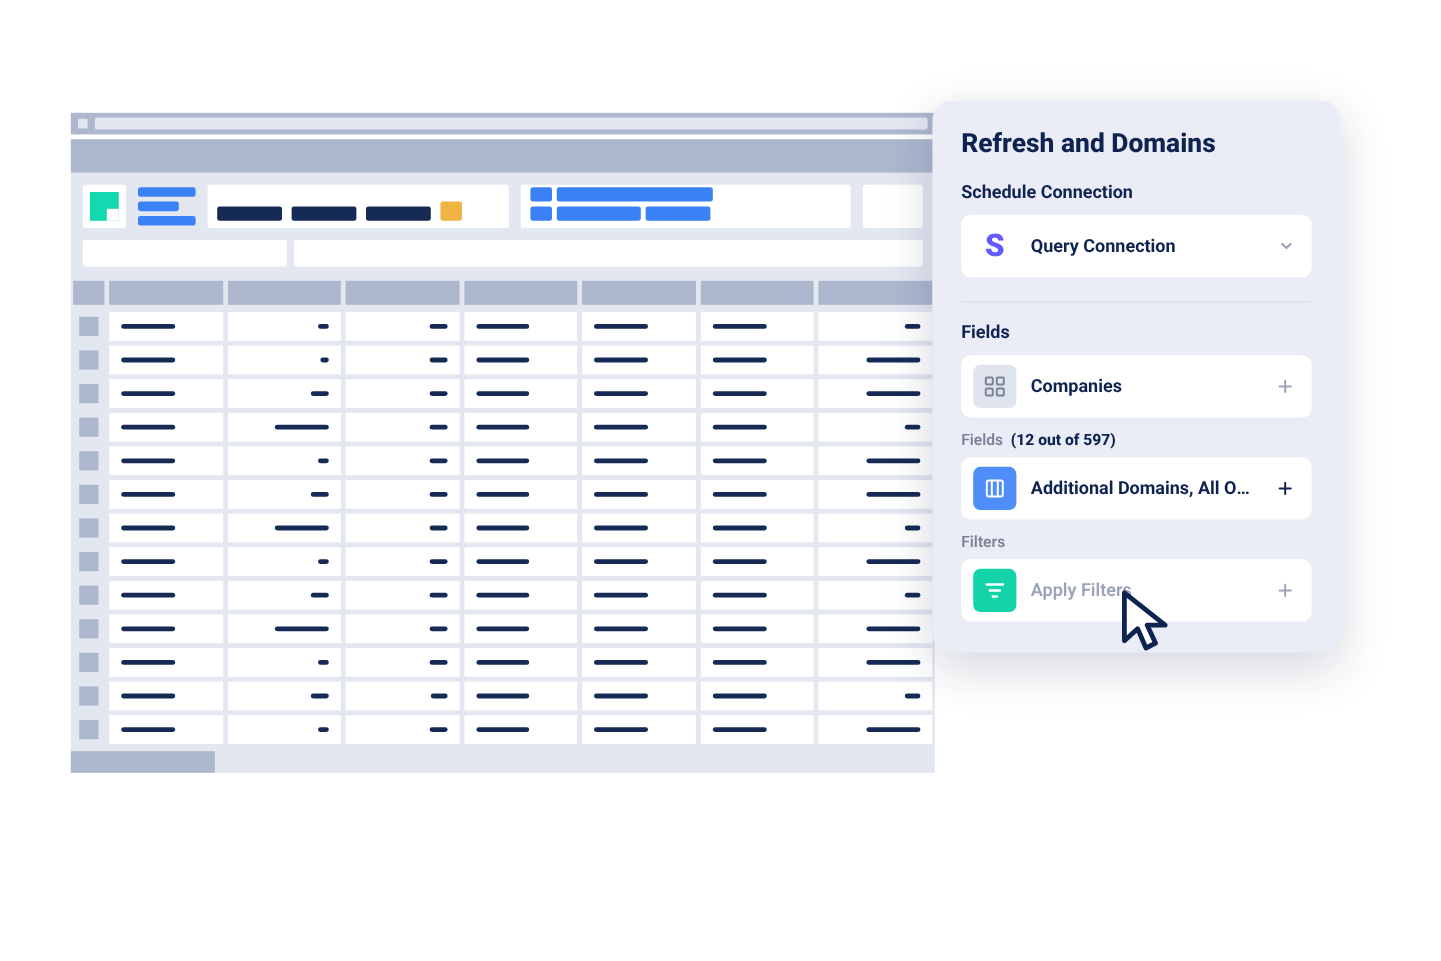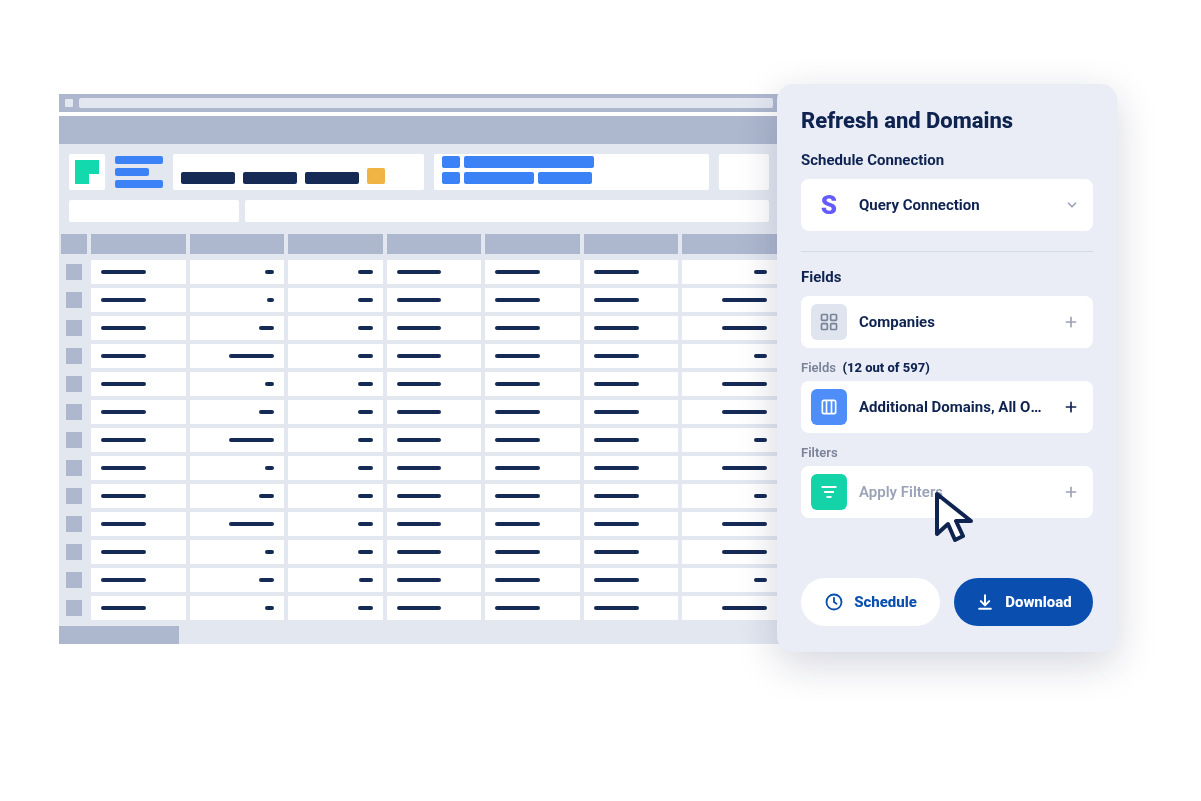--- a/index.html
+++ b/index.html
@@ -631,40 +631,19 @@
         </svg>
     </div>
     <div class="label placeholder">Apply Filters</div>
     <div class="trailing">
       <svg width="16" height="16" viewBox="0 0 24 24" fill="none">
           <path d="M12 5v14M5 12h14" stroke="#9aa3b8" stroke-width="2.5" stroke-linecap="round"></path>
         </svg>
     </div>
   </div>
 
-  <div class="button-row">
-    <div class="btn btn-outline">
-      <span>
-        <svg width="20" height="20" viewBox="0 0 24 24" fill="none" stroke="#0a4fb0" stroke-width="2.2">
-            <circle cx="12" cy="12" r="9"></circle>
-            <path d="M12 7v5l3 2" stroke-linecap="round"></path>
-          </svg>
-      </span>
-      <span>Schedule</span>
-    </div>
-    <div class="btn btn-solid">
-      <span>
-        <svg width="20" height="20" viewBox="0 0 24 24" fill="none" stroke="#ffffff" stroke-width="2.4" stroke-linecap="round" stroke-linejoin="round">
-            <path d="M12 4v11"></path>
-            <path d="M7 11l5 5 5-5"></path>
-            <path d="M5 20h14"></path>
-          </svg>
-      </span>
-      <span>Download</span>
-    </div>
-  </div>
 </div>
 
 <div class="cursor">
   <svg width="50" height="60" viewBox="0 0 50 60" fill="none">
     <path d="M6 4 L6 44 L17 34 L24 50 L32 46 L25 31 L40 31 Z" fill="#ffffff" stroke="#0f2351" stroke-width="4" stroke-linejoin="round"></path>
   </svg>
 </div>
 
 </body></html>

